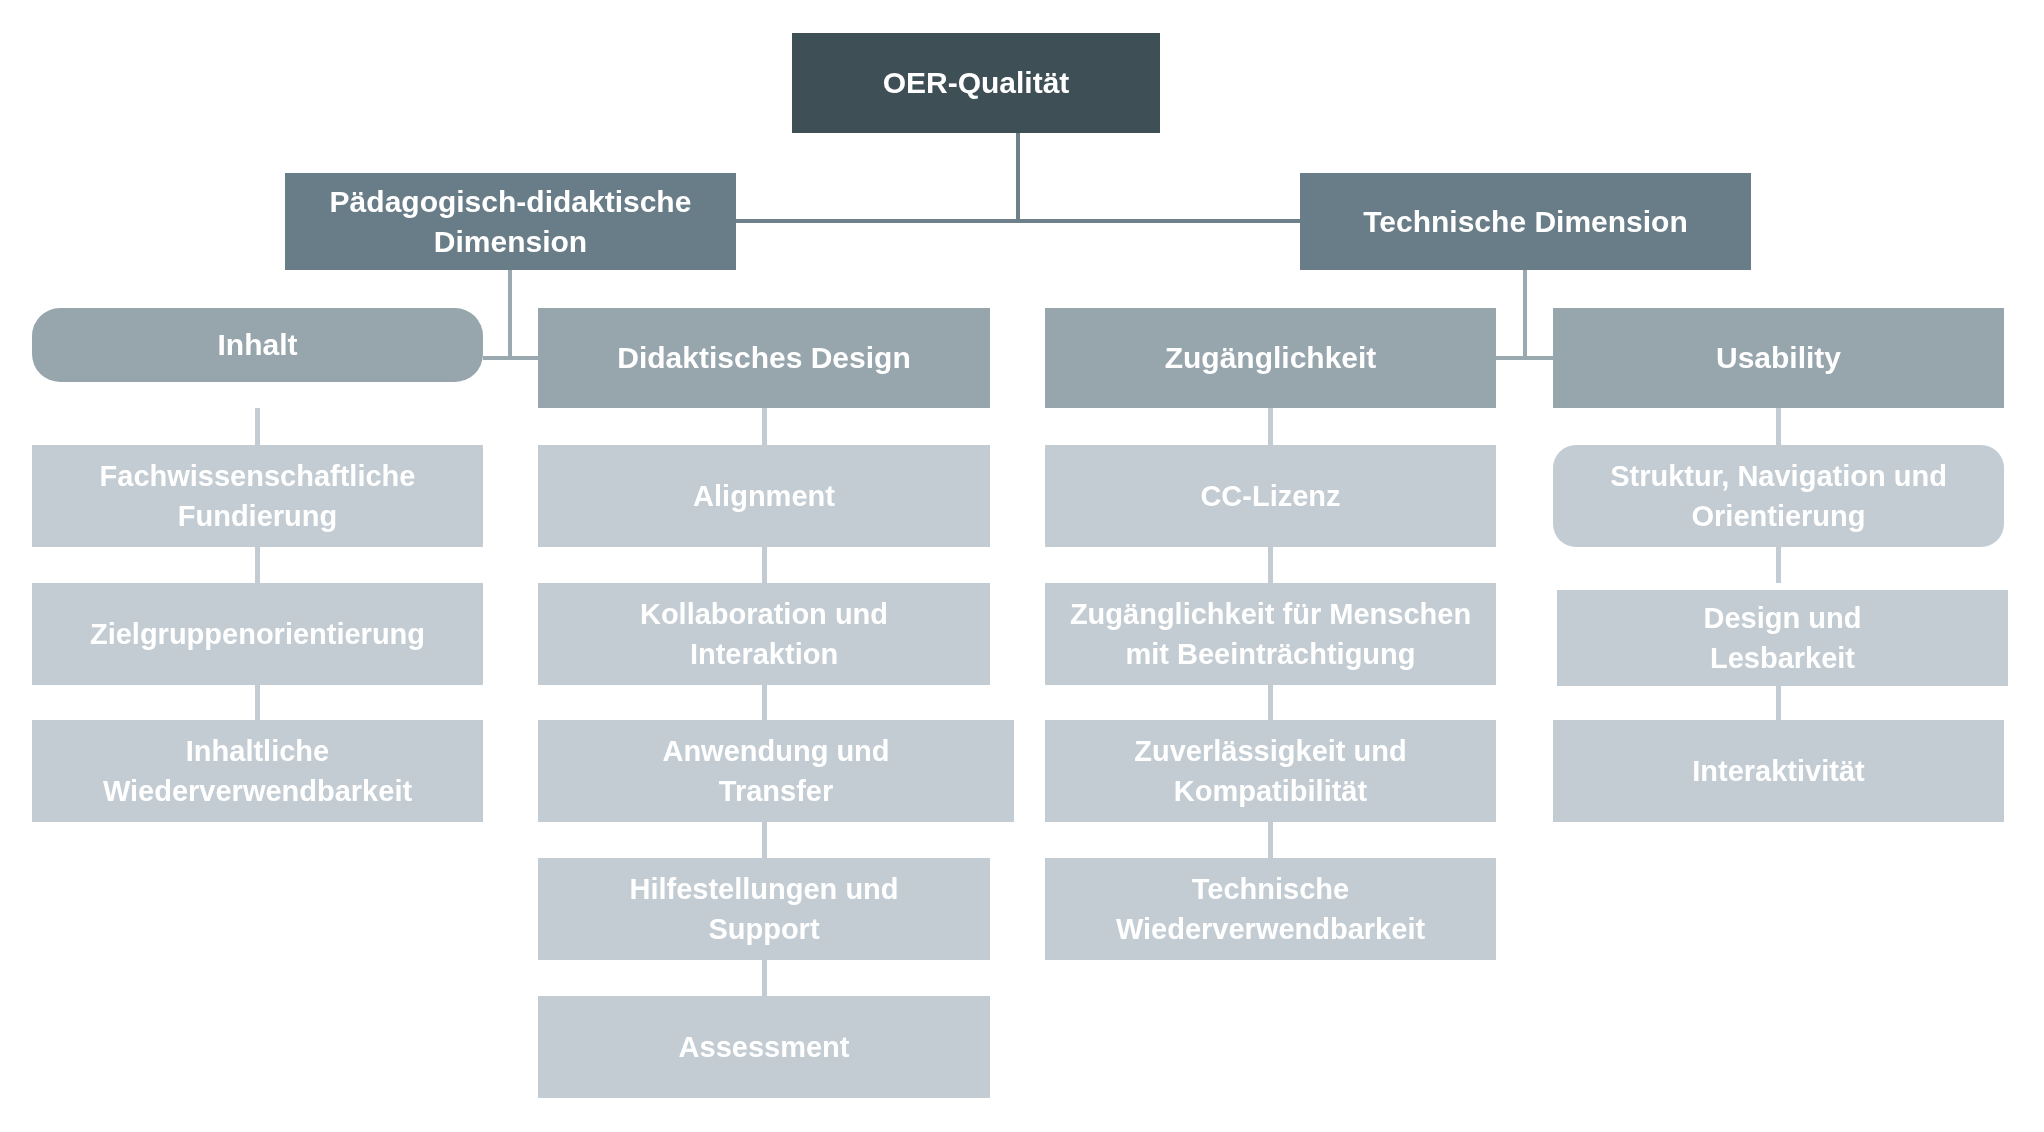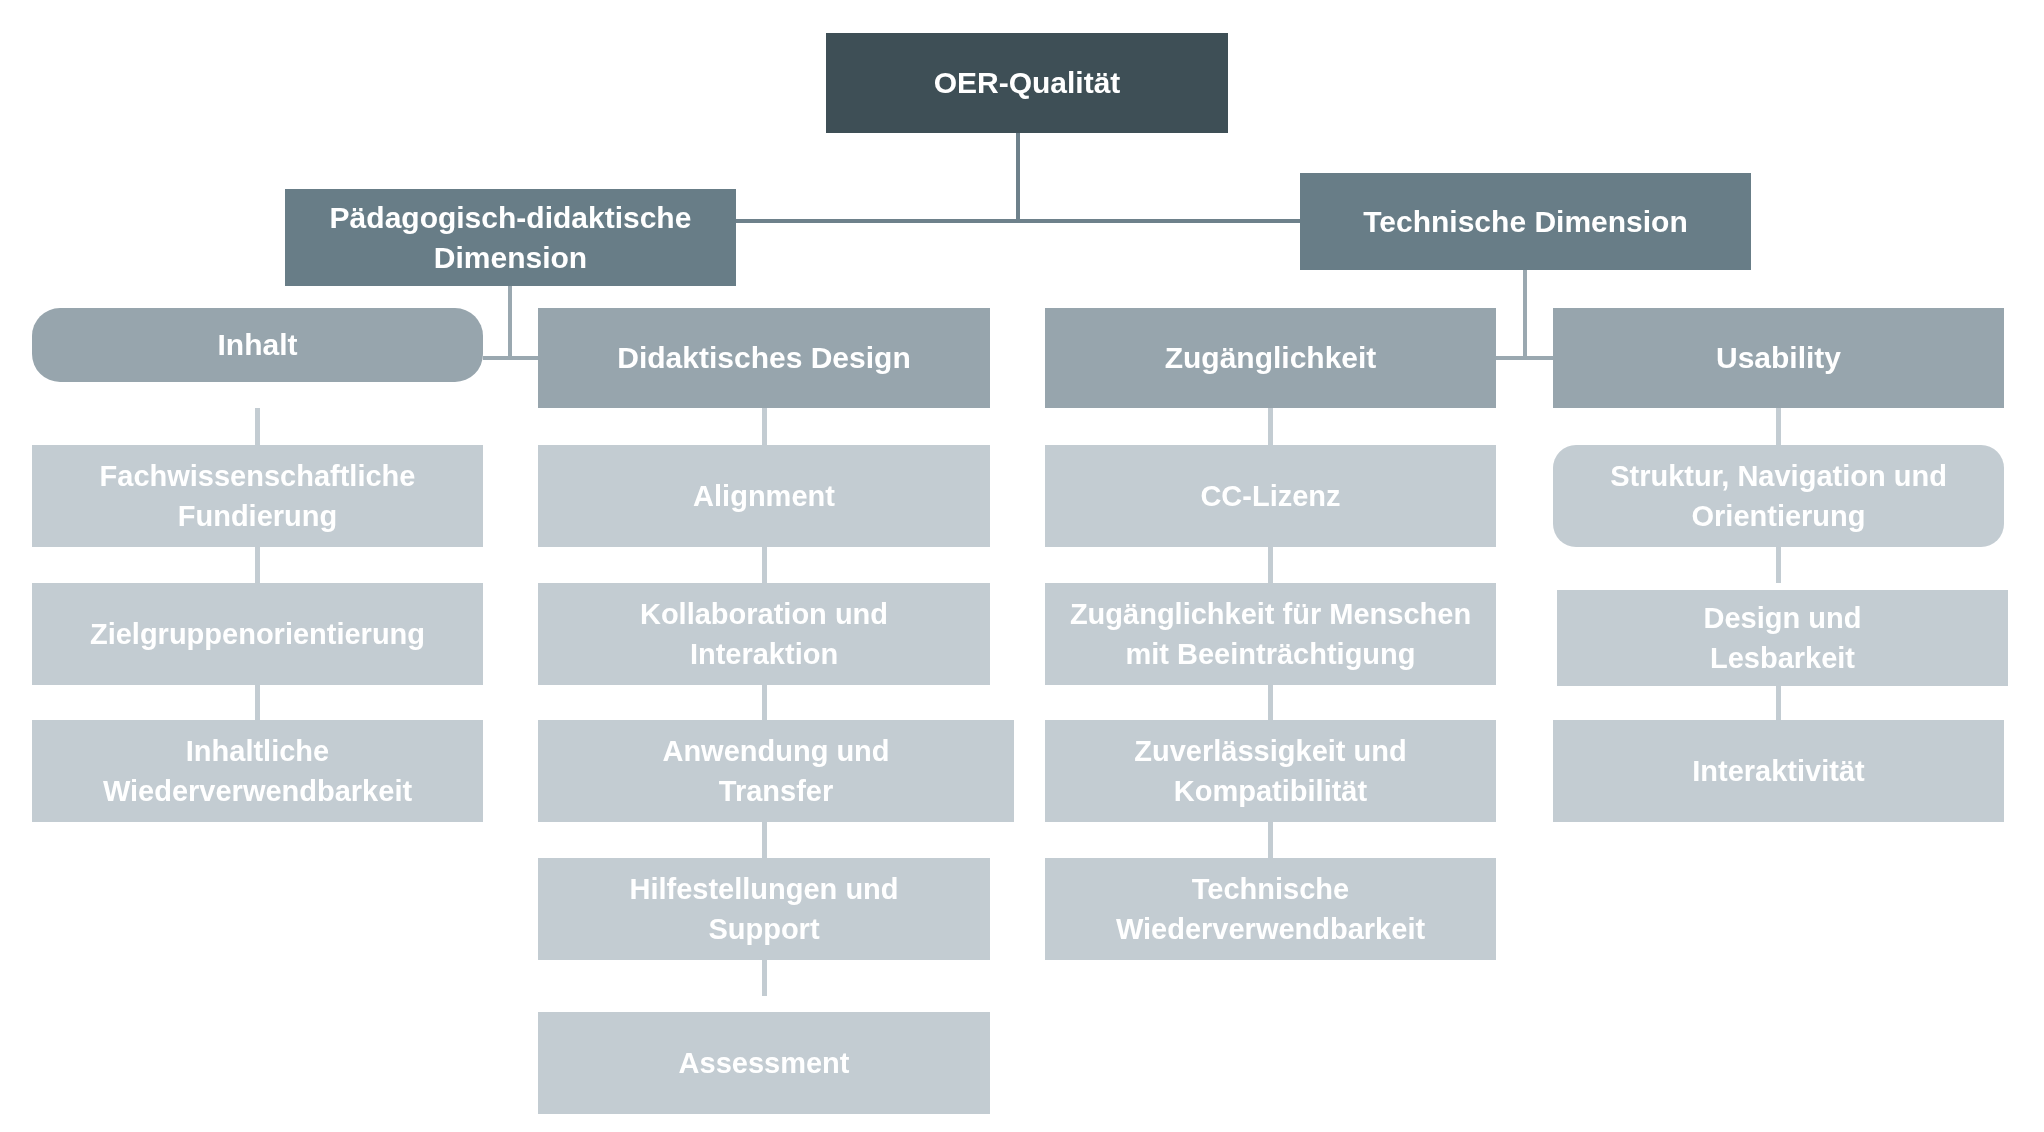--- a/index.html
+++ b/index.html
@@ -58,23 +58,23 @@
 
   <div class="line line-light" style="left:1268px; top:408px; width:5px; height:37px;"></div>
   <div class="line line-light" style="left:1268px; top:547px; width:5px; height:36px;"></div>
   <div class="line line-light" style="left:1268px; top:685px; width:5px; height:35px;"></div>
   <div class="line line-light" style="left:1268px; top:822px; width:5px; height:36px;"></div>
 
   <div class="line line-light" style="left:1776px; top:408px; width:5px; height:37px;"></div>
   <div class="line line-light" style="left:1776px; top:547px; width:5px; height:36px;"></div>
   <div class="line line-light" style="left:1776px; top:685px; width:5px; height:35px;"></div>
 
-  <div class="box lvl-root" style="left:792px; top:33px; width:402px; height:100px;margin-left:34px;">OER-Qualität</div>
+  <div class="box lvl-root" style="left:792px; top:33px; width:368px; height:100px;">OER-Qualität</div>
 
-  <div class="box lvl-dim" style="left:285px; top:173px; width:451px; height:97px;margin-top:16px;">Pädagogisch-didaktische
+  <div class="box lvl-dim" style="left:285px; top:173px; width:451px; height:97px;">Pädagogisch-didaktische
 Dimension</div>
   <div class="box lvl-dim" style="left:1300px; top:173px; width:451px; height:97px;">Technische Dimension</div>
 
   <div class="box lvl-head" style="left:32px; top:308px; width:451px; height:74px;border-radius:28px;">Inhalt</div>
   <div class="box lvl-head" style="left:538px; top:308px; width:452px; height:100px;">Didaktisches Design</div>
   <div class="box lvl-head" style="left:1045px; top:308px; width:451px; height:100px;">Zugänglichkeit</div>
   <div class="box lvl-head" style="left:1553px; top:308px; width:451px; height:100px;">Usability</div>
 
   <div class="box lvl-item" style="left:32px; top:445px; width:451px; height:102px;">Fachwissenschaftliche
 Fundierung</div>
@@ -82,21 +82,21 @@
   <div class="box lvl-item" style="left:32px; top:720px; width:451px; height:102px;">Inhaltliche
 Wiederverwendbarkeit</div>
 
   <div class="box lvl-item" style="left:538px; top:445px; width:452px; height:102px;">Alignment</div>
   <div class="box lvl-item" style="left:538px; top:583px; width:452px; height:102px;">Kollaboration und
 Interaktion</div>
   <div class="box lvl-item" style="left:538px; top:720px; width:476px; height:102px;">Anwendung und
 Transfer</div>
   <div class="box lvl-item" style="left:538px; top:858px; width:452px; height:102px;">Hilfestellungen und
 Support</div>
-  <div class="box lvl-item" style="left:538px; top:996px; width:452px; height:102px;margin-top:16px;">Assessment</div>
+  <div class="box lvl-item" style="left:538px; top:996px; width:452px; height:102px;">Assessment</div>
 
   <div class="box lvl-item" style="left:1045px; top:445px; width:451px; height:102px;">CC-Lizenz</div>
   <div class="box lvl-item" style="left:1045px; top:583px; width:451px; height:102px;">Zugänglichkeit für Menschen
 mit Beeinträchtigung</div>
   <div class="box lvl-item" style="left:1045px; top:720px; width:451px; height:102px;">Zuverlässigkeit und
 Kompatibilität</div>
   <div class="box lvl-item" style="left:1045px; top:858px; width:451px; height:102px;">Technische
 Wiederverwendbarkeit</div>
 
   <div class="box lvl-item" style="left:1553px; top:445px; width:451px; height:102px;border-radius:23px;">Struktur, Navigation und

